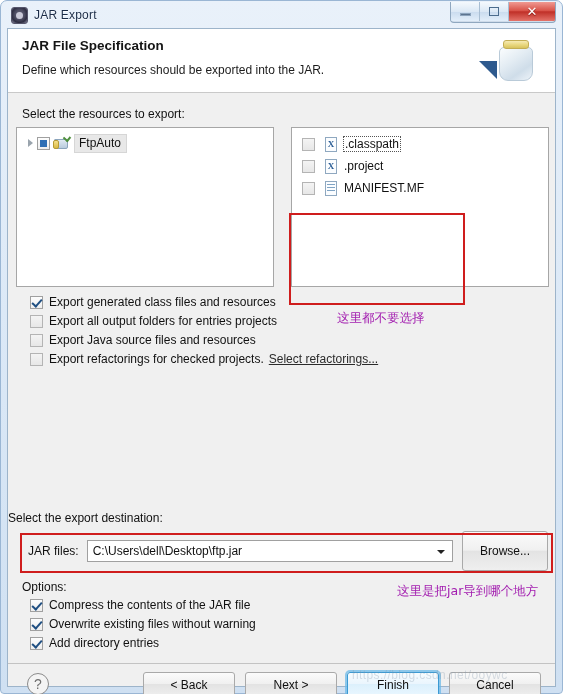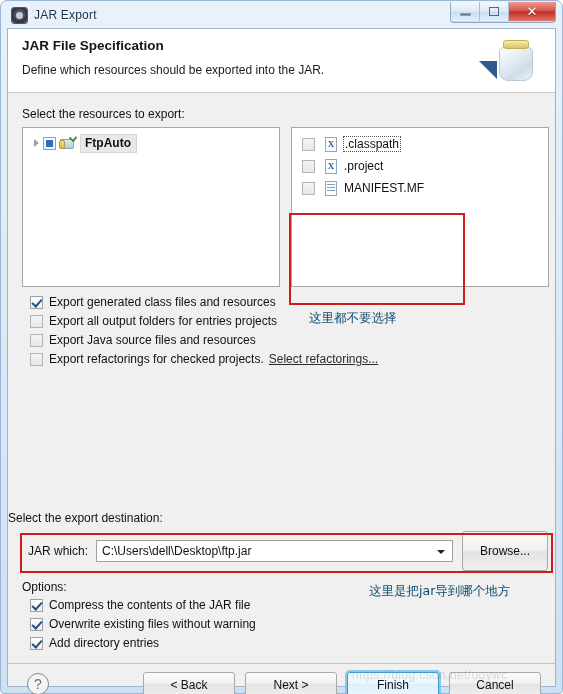--- a/index.html
+++ b/index.html
@@ -168,21 +168,21 @@
     color: #111;
   }
 
   #label-resources { position: absolute; left: 14px; top: 14px; }
 
   .listbox {
     position: absolute;
     background: #ffffff;
     border: 1px solid #a6a6a6;
   }
-  #tree-panel { left: 14px; top: 34px; width: 258px; height: 160px; font-weight: bold; }
+  #tree-panel { left: 8px; top: 34px; width: 258px; height: 160px; }
   #files-panel { left: 283px; top: 34px; width: 258px; height: 160px; }
 
   
   .tree-row {
     display: flex;
     align-items: center;
     height: 20px;
     margin: 5px 0 0 7px;
   }
   .expander {
@@ -380,23 +380,24 @@
   .redbox {
     position: absolute;
     border: 2px solid #cf1d1d;
     pointer-events: none;
   }
   #redbox-files { left: 281px; top: 120px; width: 176px; height: 92px; }
   #redbox-jar   { left: 12px;  top: 440px; width: 533px; height: 40px; }
   .cn-note {
     position: absolute;
     font-size: 12.5px;
-    color: #0c4a6e;
+    color: #a21caf;
     font-family: "DejaVu Sans", sans-serif;
     white-space: nowrap;
+    margin-left: 28px;
   }
   #note-files { left: 301px; top: 217px; }
   #note-jar   { left: 361px; top: 490px; }
 
   
   .sep {
     position: absolute;
     left: 0; right: 0; top: 634px;
     height: 1px;
     background: #c3c3c3;
@@ -532,21 +533,21 @@
         <div class="opt-row">
           <div class="cb unchecked"></div>
           <span>Export refactorings for checked projects.</span>
           <span class="link">Select refactorings...</span>
         </div>
       </div>
 
       <div class="lbl" id="label-dest">Select the export destination:</div>
 
       <div id="jarfile-row">
-        <div id="jarfile-label">JAR which:</div>
+        <div id="jarfile-label">JAR files:</div>
         <div class="combo">
           <span class="combo-text" placeholder="">C:\Users\dell\Desktop\ftp.jar</span>
           <span class="combo-arrow"></span>
         </div>
         <div class="btn">Browse...</div>
       </div>
 
       <div class="lbl" id="label-options">Options:</div>
       <div id="opts-bottom">
         <div class="opt-row">

